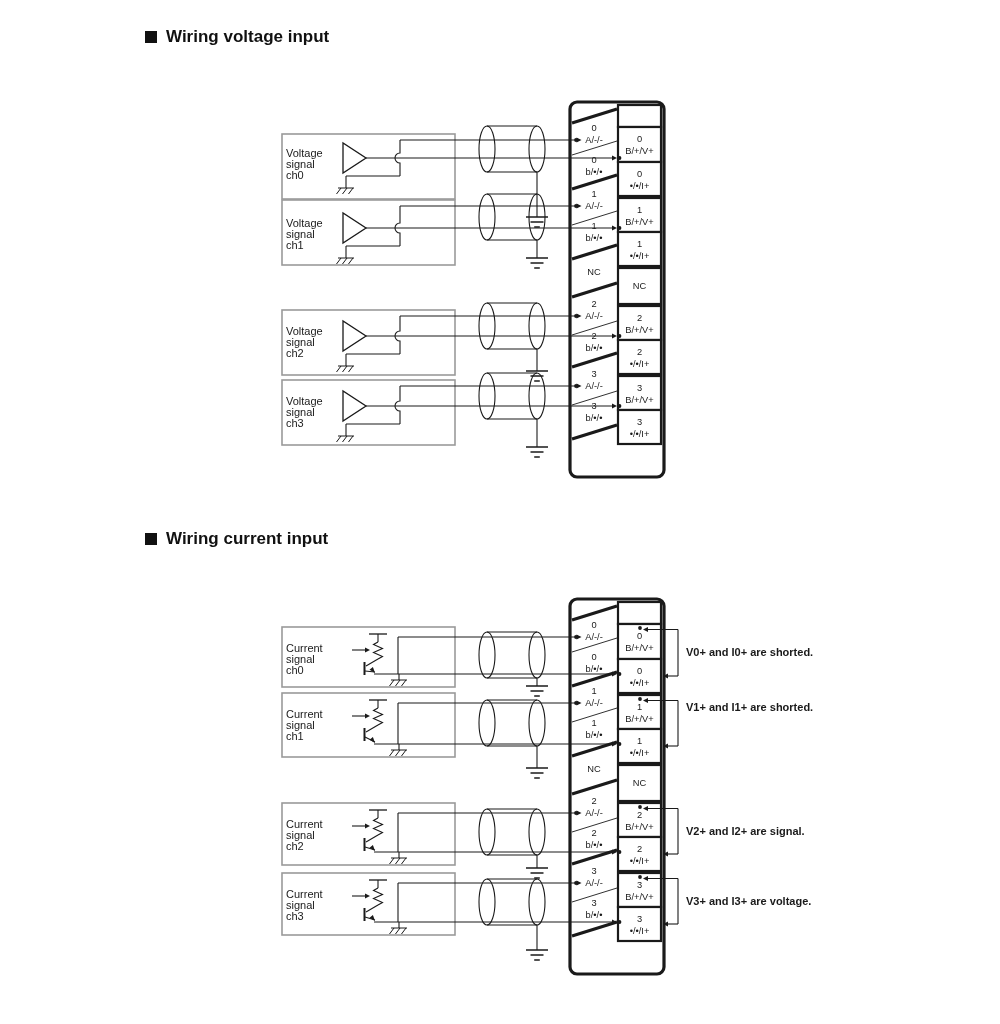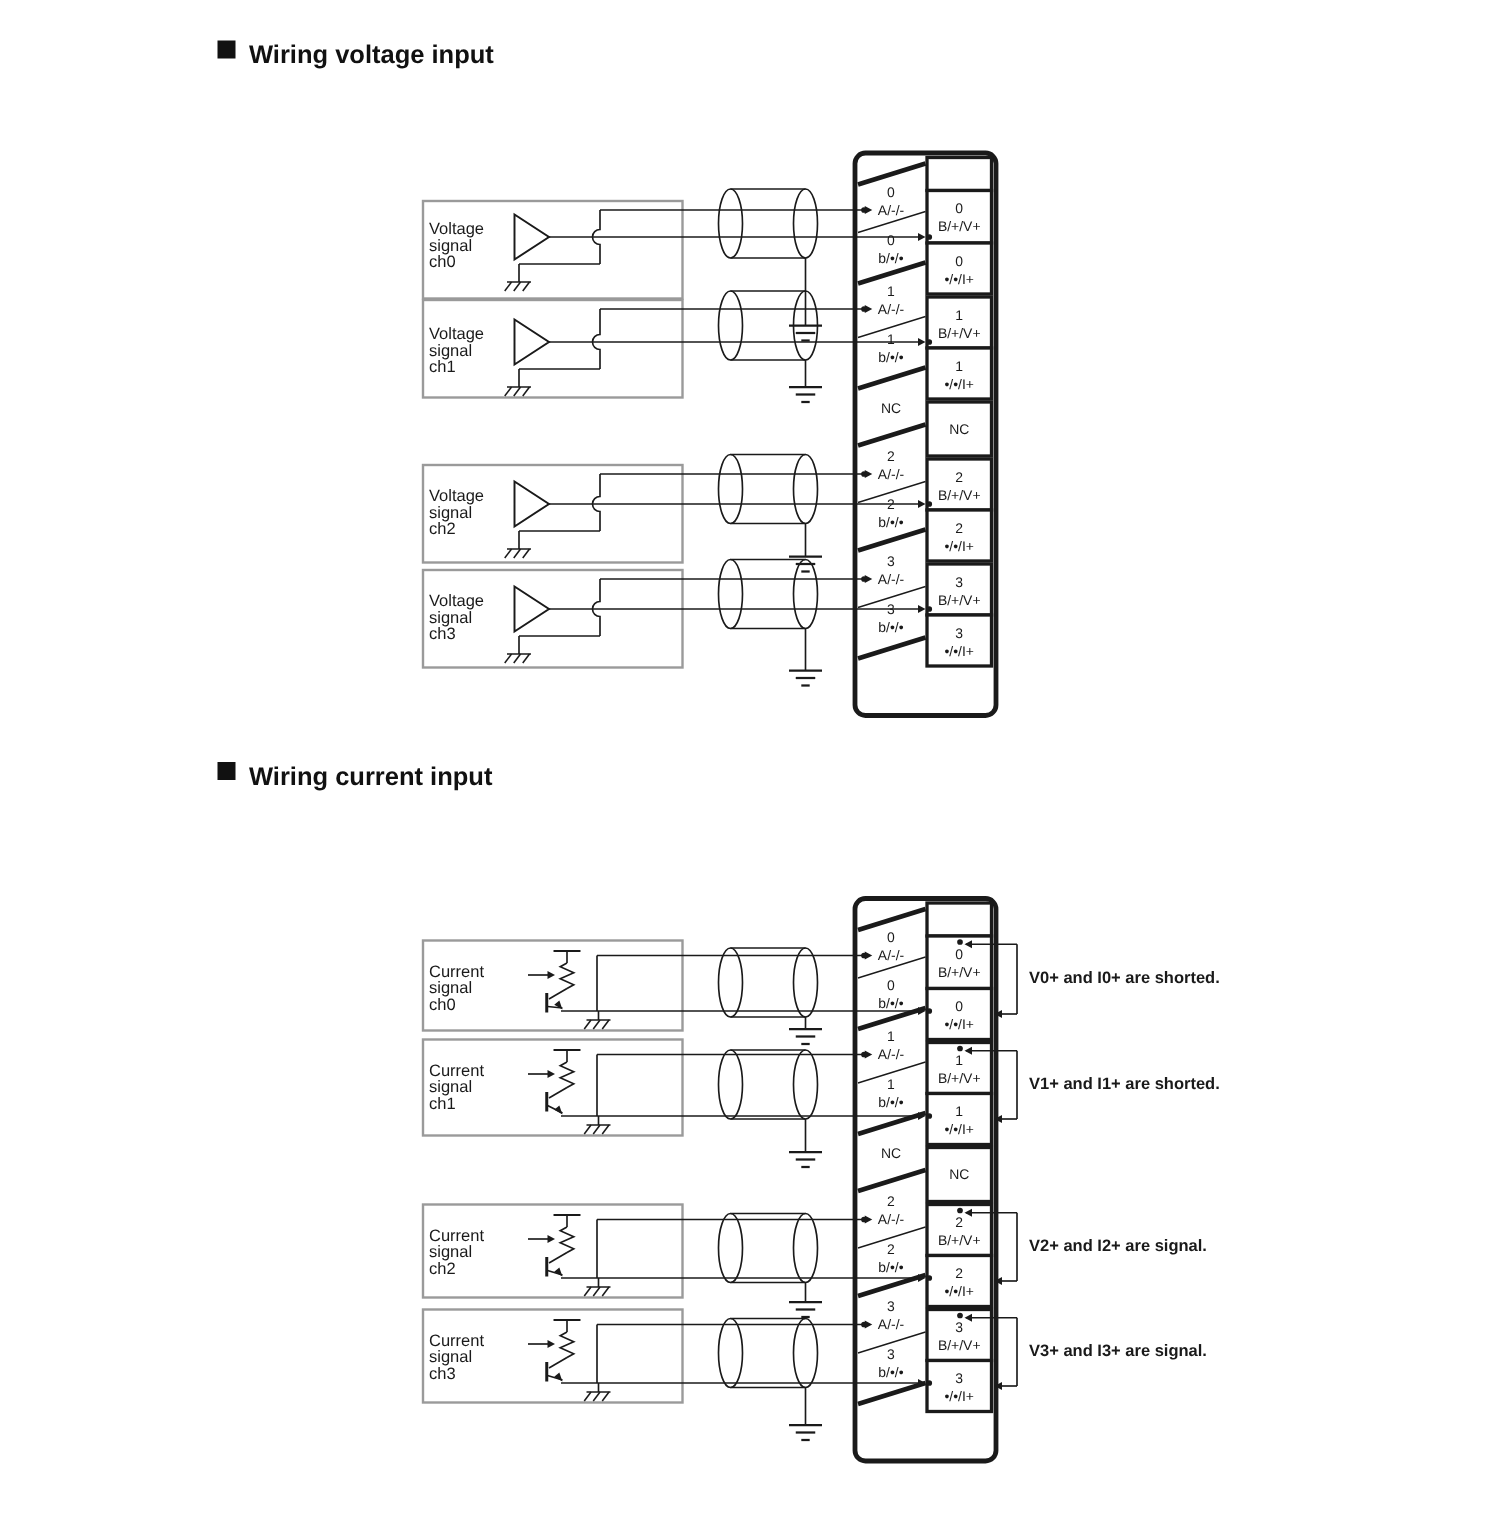--- a/index.html
+++ b/index.html
@@ -1,19 +1,19 @@
 <!DOCTYPE html>
 <html><head>
 <meta charset="utf-8">
 <style>
   html,body{margin:0;padding:0;background:#ffffff;}
   .page{position:relative;width:1000px;height:1024px;background:#ffffff;overflow:hidden;
         font-family:"Liberation Sans","DejaVu Sans",sans-serif;}
   #diagram-svg{position:absolute;left:0;top:0;z-index:1;}
-  .heading{position:absolute;left:145px;z-index:2;display:flex;align-items:flex-start;gap:9px;
+  .heading{position:absolute;left:145px;z-index:2;display:flex;align-items:center;gap:9px;
            font-weight:bold;font-size:17px;line-height:20px;color:#111111;white-space:nowrap;}
   .sq{width:12px;height:12px;background:#111111;display:inline-block;flex:0 0 auto;}
   .srclabel{position:absolute;z-index:2;font-size:11px;line-height:11px;color:#1a1a1a;white-space:nowrap;}
   .note{position:absolute;z-index:2;left:686px;font-size:11px;line-height:14px;color:#1a1a1a;white-space:nowrap;font-weight:bold;}
 </style>
 </head>
 <body>
 
 <div class="page">
 
@@ -420,21 +420,21 @@
           </g>
         </g>
       </g>
     </svg>
 
   <div class="heading" style="top:27px">
     <span class="sq"></span>
     <span>Wiring voltage input</span>
   </div>
 
-  <div class="heading" style="top:508px">
+  <div class="heading" style="top:529px">
     <span class="sq"></span>
     <span>Wiring current input</span>
   </div>
 
   <div class="srclabel" style="left:286px;top:148px">
     <div>Voltage</div>
     <div>signal</div>
     <div>ch0</div>
   </div>
   <div class="srclabel" style="left:286px;top:218px">
@@ -468,17 +468,17 @@
     <div>signal</div>
     <div>ch2</div>
   </div>
   <div class="srclabel" style="left:286px;top:889px">
     <div>Current</div>
     <div>signal</div>
     <div>ch3</div>
   </div>
 
   <div class="note" style="top:645px">V0+ and I0+ are shorted.</div>
-  <div class="note" style="top:716px">V1+ and I1+ are shorted.</div>
+  <div class="note" style="top:700px">V1+ and I1+ are shorted.</div>
   <div class="note" style="top:824px">V2+ and I2+ are signal.</div>
-  <div class="note" style="top:894px">V3+ and I3+ are signal.</div>
+  <div class="note" style="top:894px">V3+ and I3+ are voltage.</div>
 
 </div>
 
 </body></html>

